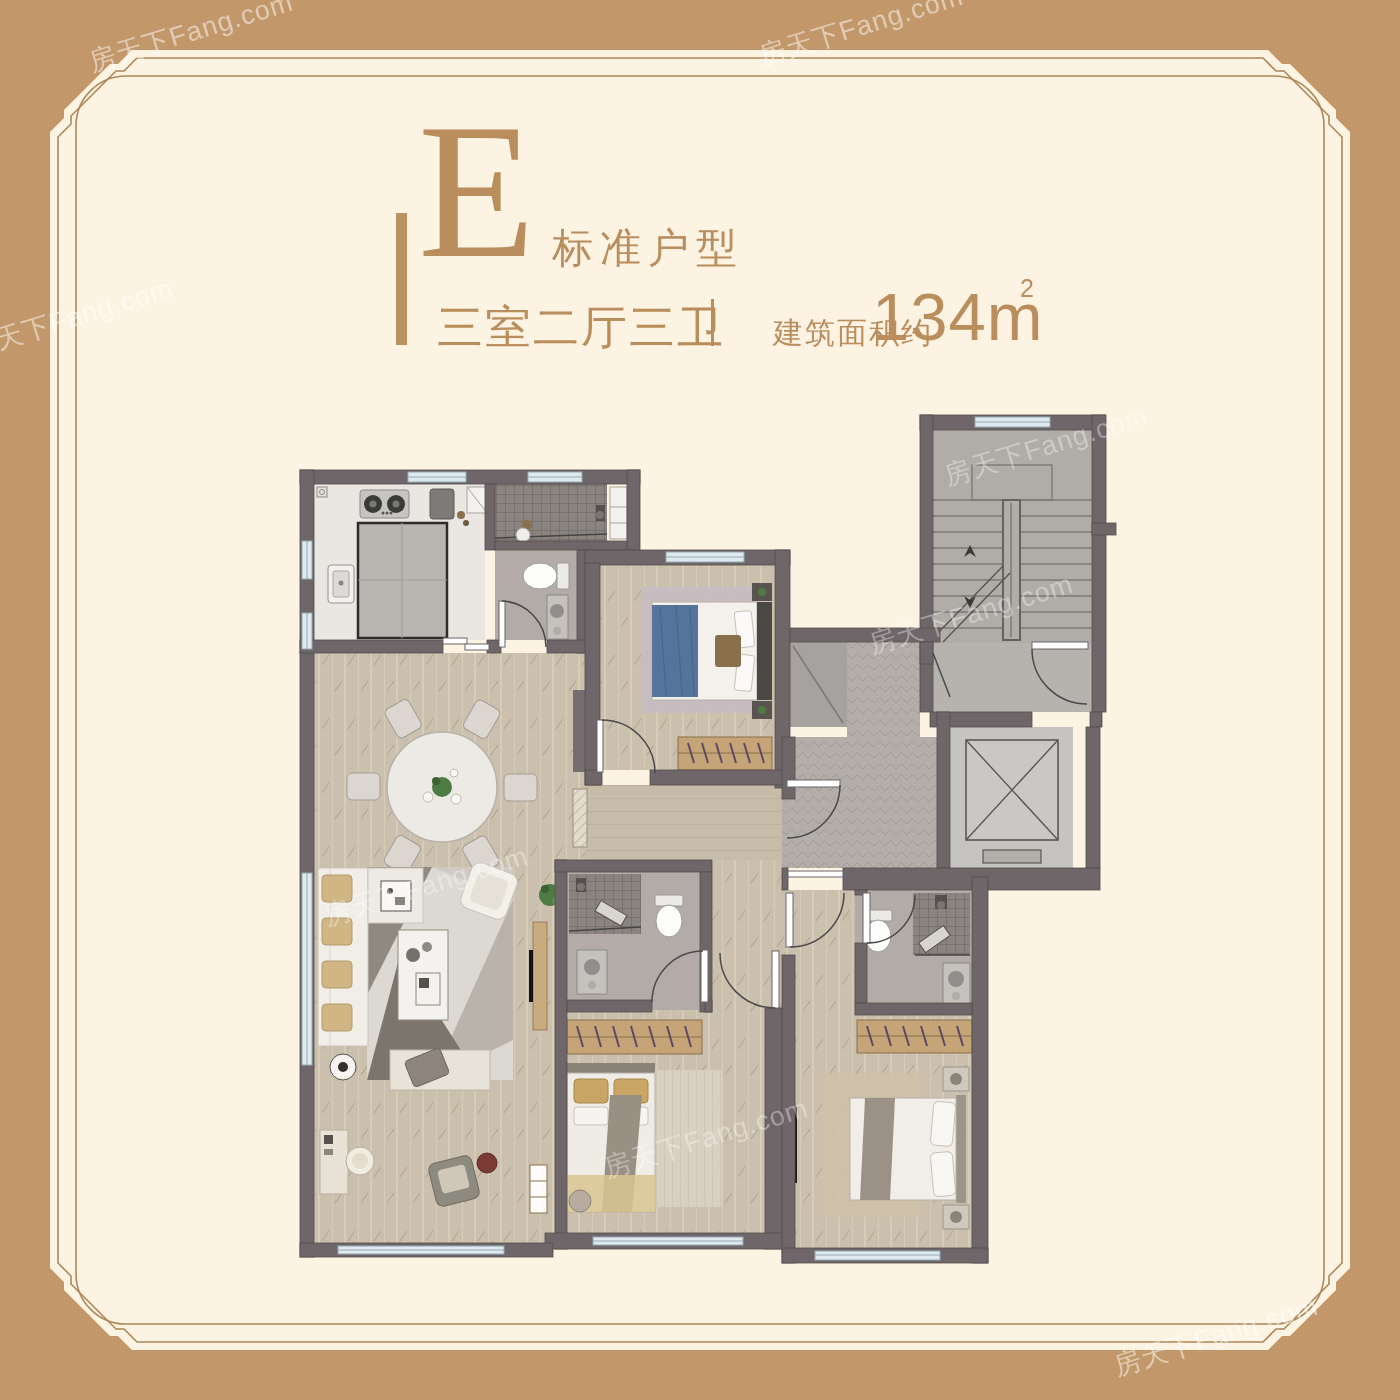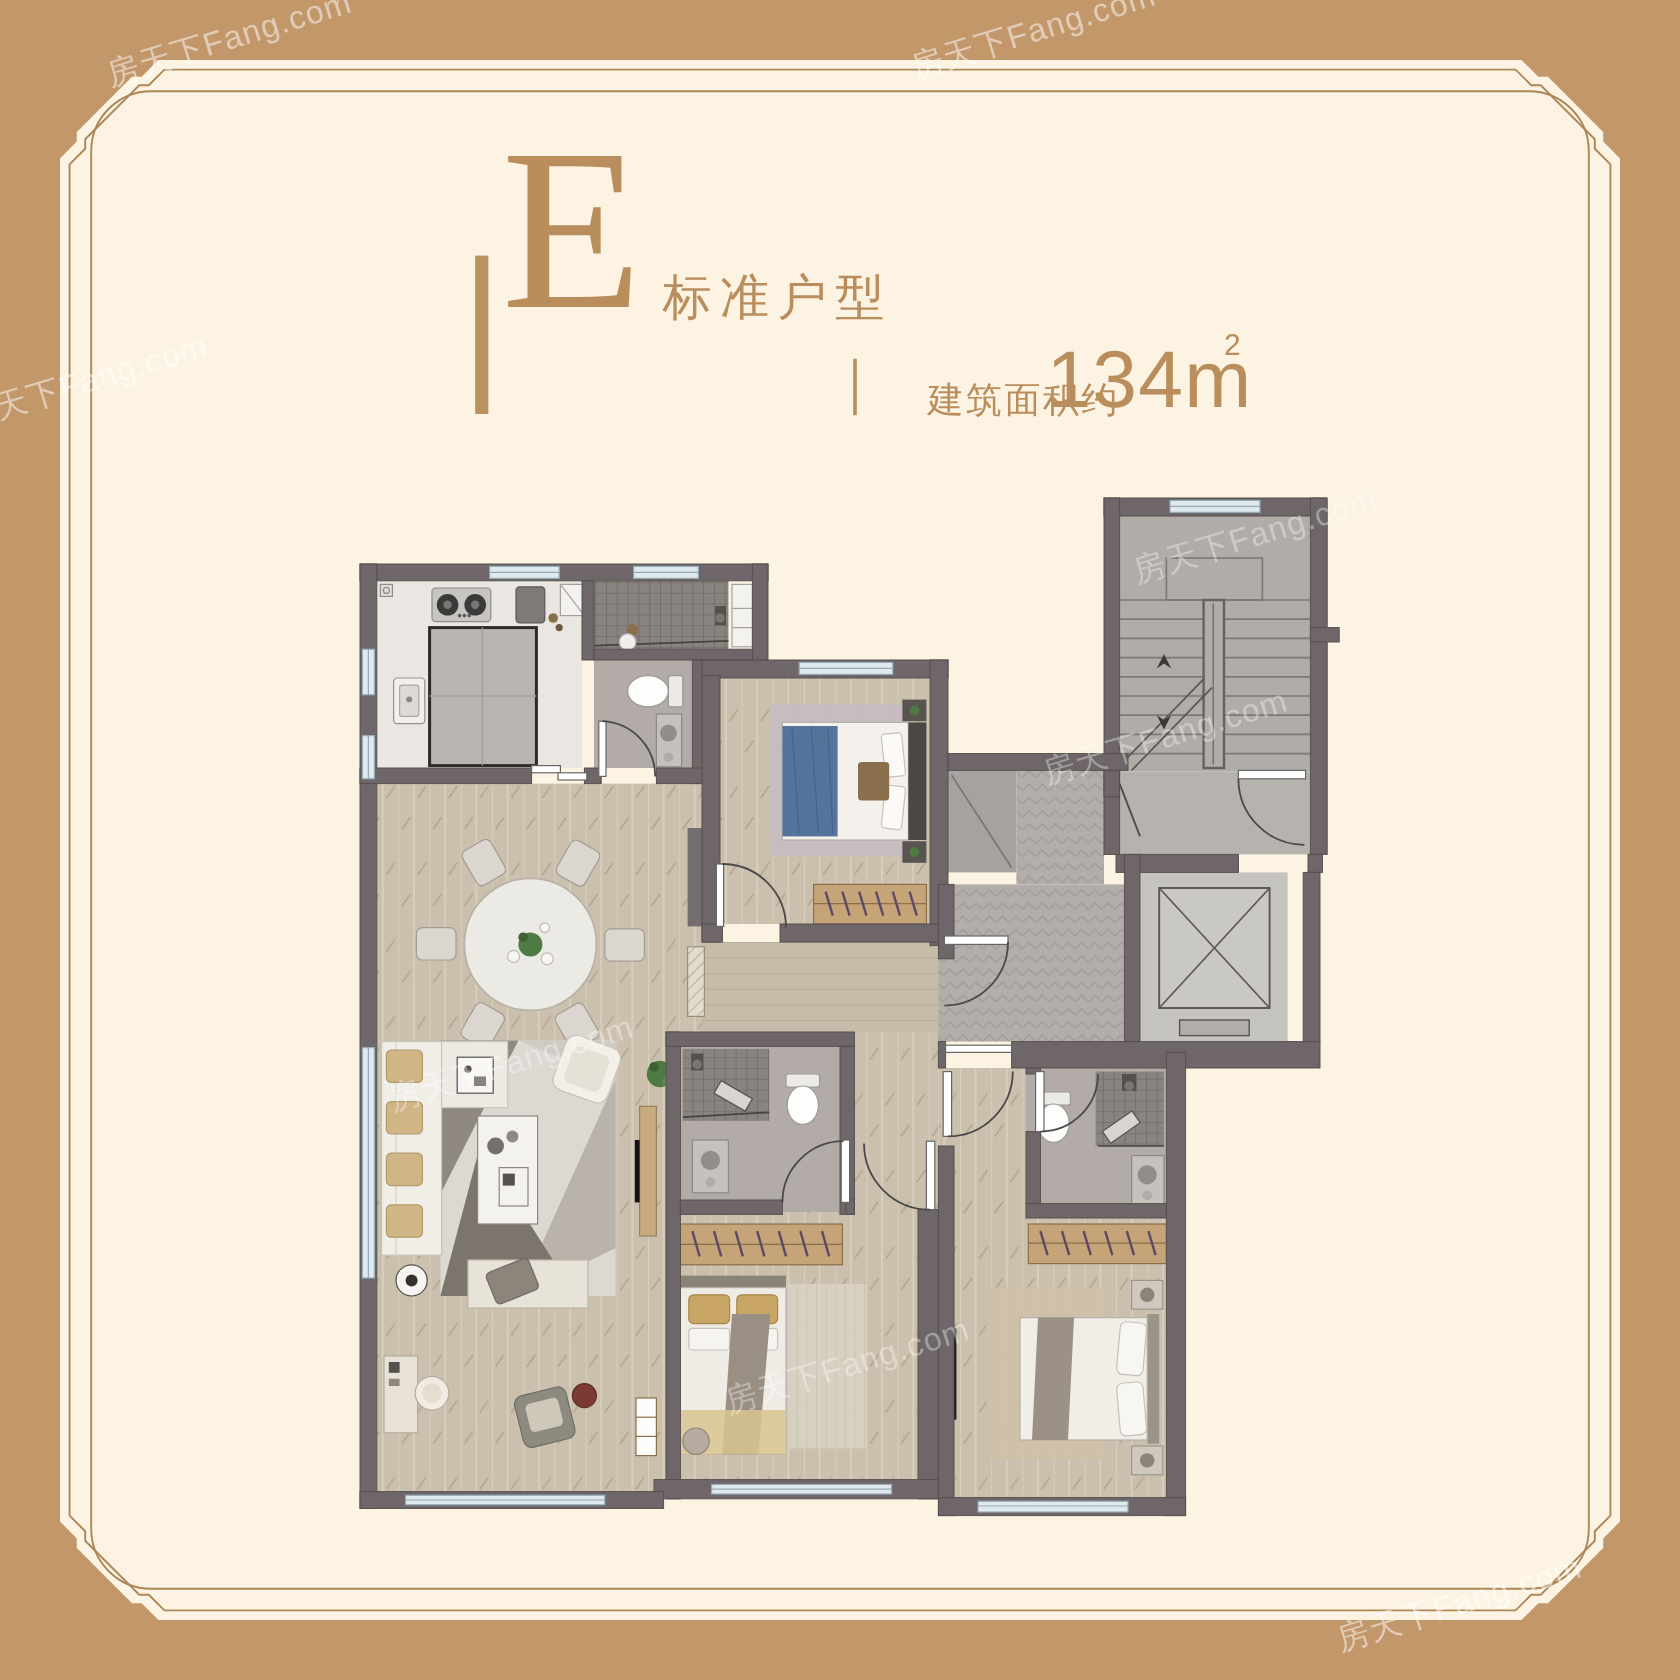--- a/index.html
+++ b/index.html
@@ -38,20 +38,21 @@
     <path d="M137 58 L1263 58 L1276 71 L1284 71 L1329 116 L1329 124 L1342 137
              L1342 1263 L1329 1276 L1329 1284 L1284 1329 L1276 1329 L1263 1342
              L137 1342 L124 1329 L116 1329 L71 1284 L71 1276 L58 1263
              L58 137 L71 124 L71 116 L116 71 L124 71 Z" fill="none" stroke="#ad8757" stroke-width="1.6"></path>
     <rect x="76" y="76" width="1248" height="1248" rx="50" ry="50" fill="none" stroke="#ad8757" stroke-width="1.6"></rect>
   </svg>
 
   <div class="ttl" id="unit-bar"></div>
   <div class="ttl" id="unit-letter">E</div>
   <div class="ttl" id="unit-type">标准户型</div>
+  <div class="ttl" id="layout-spec">三室二厅三卫</div>
   <div class="ttl" id="spec-divider"></div>
   <div class="ttl" id="area-label">建筑面积约</div>
   <div class="ttl" id="area-value">134m</div>
   <div class="ttl" id="area-sup">2</div>
 
   <svg id="plan-svg" width="845" height="880" viewBox="0 0 845 880">
     <defs>
       <pattern id="pWood" width="26" height="64" patternUnits="userSpaceOnUse">
         <rect width="26" height="64" fill="#cbc0ad"></rect>
         <line x1="0" y1="0" x2="0" y2="64" stroke="#dcd1bd" stroke-width="1.4"></line>

